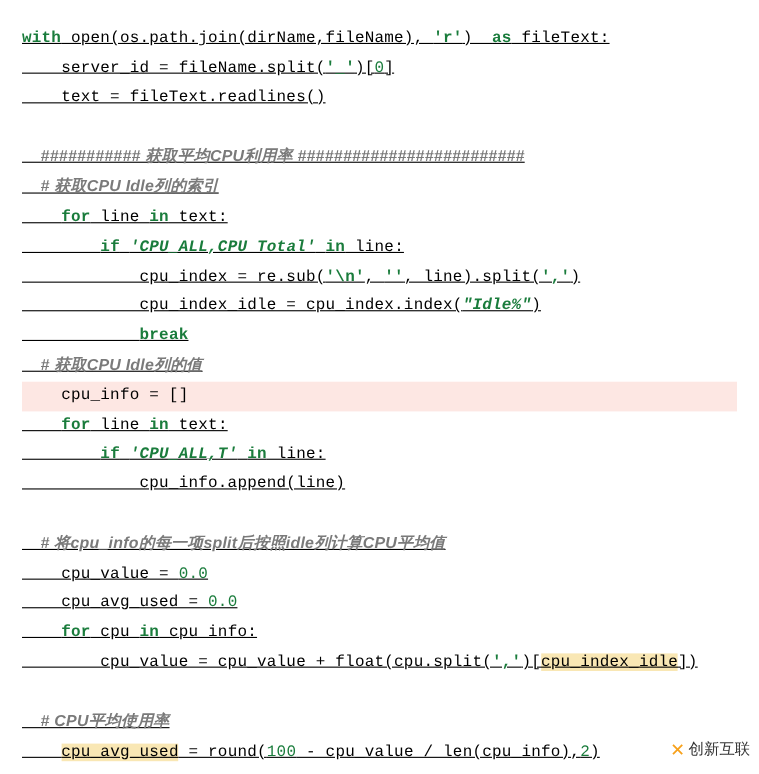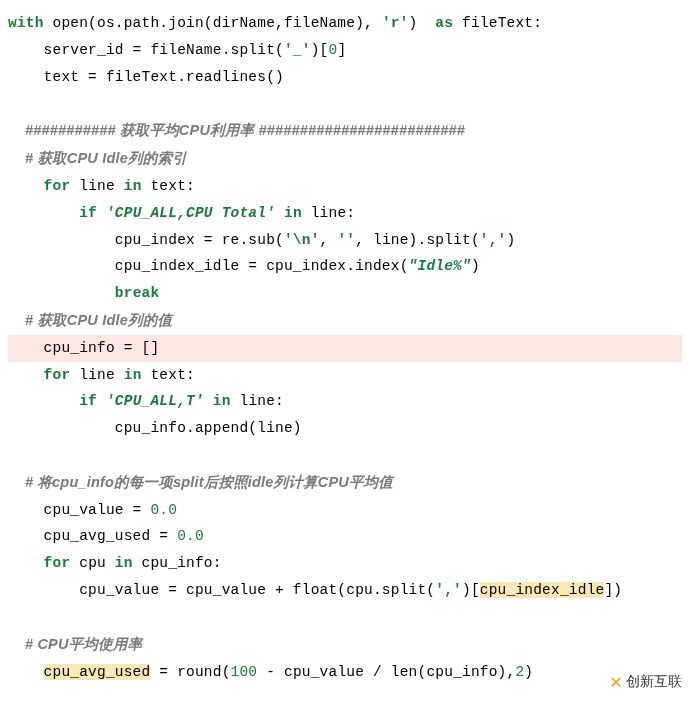--- a/index.html
+++ b/index.html
@@ -4,26 +4,27 @@
 <style>
   body {
     margin: 0;
     padding: 0;
     font-family: Consolas, "Courier New", monospace;
     font-size: 14.5px;
     background: #ffffff;
     width: 690px;
   }
   pre.code {
-    margin: 4px;
+    margin: 16px;
     padding: 6px 4px;
     white-space: pre;
     line-height: 1.85;
     letter-spacing: 0.2px;
     font-family: Consolas, "Courier New", monospace;
+    text-decoration: underline;
   }
   .kw { color: #1a7c3c; font-weight: bold; }
   .num { color: #1a7c3c; }
   .str { color: #1a7c3c; font-weight: bold; }
   .strfull { color: #1a7c3c; font-weight: bold; font-style: italic; }
   .cmstrong { color: #7a7a7a; font-style: italic; font-weight: bold; }
   .hl-line { background: #fde7e3; display: inline-block; width: 100%; }
   .hl-snip { background: #f9e7b4; }
   .logo {
     position: absolute;

